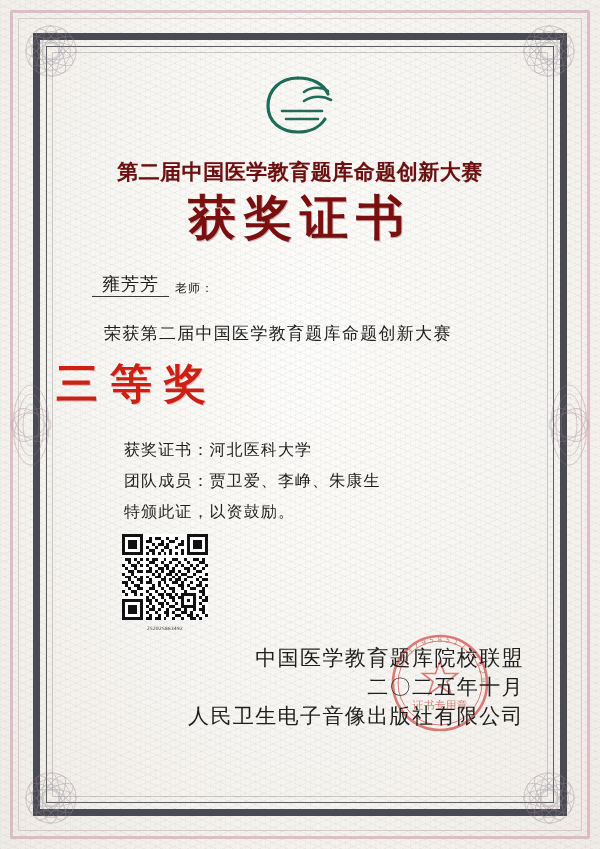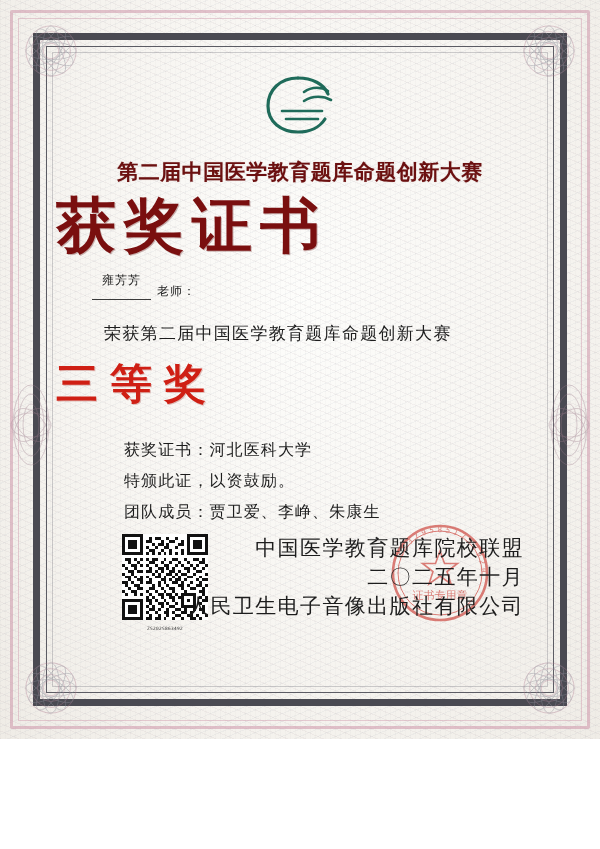--- a/index.html
+++ b/index.html
@@ -11,21 +11,21 @@
     width: 600px;
     height: 849px;
     overflow: hidden;
     font-family: "DejaVu Sans", sans-serif;
   }
 
   
   .certificate {
     position: relative;
     width: 600px;
-    height: 739px;
+    height: 849px;
     box-sizing: border-box;
     background:
       radial-gradient(ellipse at 50% 40%, #fdfdfb 0%, #f7f5f1 55%, #efece6 100%);
   }
 
   
   .texture {
     position: absolute;
     inset: 0;
     background-image:
@@ -111,43 +111,43 @@
     font-weight: bold;
     color: #6b1010;
     letter-spacing: 0.5px;
     text-shadow: 0 0 1px rgba(110,20,20,0.35);
   }
 
   .main-title {
     position: absolute;
     top: 130px;
     left: 0; right: 0;
-    text-align: left;
+    text-align: center;
     font-family: "DejaVu Sans", sans-serif;
-    font-size: 60px;
+    font-size: 48px;
     font-weight: bold;
     color: #7a0f0f;
     letter-spacing: 8px;
     text-shadow: 1px 1px 0 rgba(90,10,10,0.3);
   }
 
   .recipient-row {
     position: absolute;
     top: 216px;
     left: 36px;
     right: 20px;
     display: flex;
     align-items: flex-end;
     font-size: 17px;
     color: #1d1d1d;
   }
   .recipient-name {
     border-bottom: 1.3px solid #3a3a3a;
-    padding: 0 10px 10px 10px;
-    font-size: 12px;
+    padding: 0 10px 0 10px;
+    font-size: 18px;
     letter-spacing: 1px;
   }
   .recipient-suffix {
     padding-left: 6px;
     font-size: 12px;
     letter-spacing: 1px;
   }
 
   .award-sentence {
     position: absolute;
@@ -351,22 +351,22 @@
       <span class="recipient-name">雍芳芳</span>
       <span class="recipient-suffix">老师：</span>
     </div>
 
     <div class="award-sentence">荣获第二届中国医学教育题库命题创新大赛</div>
 
     <div class="prize">三等奖</div>
 
     <div class="info-block">
       <div>获奖证书：河北医科大学</div>
+      <div>团队成员：贾卫爱、李峥、朱康生</div>
       <div>特颁此证，以资鼓励。</div>
-      <div>团队成员：贾卫爱、李峥、朱康生</div>
     </div>
 
     <div class="qr-wrap">
       <svg class="qr" viewBox="0 0 29 29" shape-rendering="crispEdges">
         <rect width="29" height="29" fill="#ffffff"></rect>
         <g fill="#111111">
 
           <rect x="0" y="0" width="7" height="1"></rect>
             <rect x="0" y="6" width="7" height="1"></rect>
           <rect x="0" y="0" width="1" height="7"></rect>

